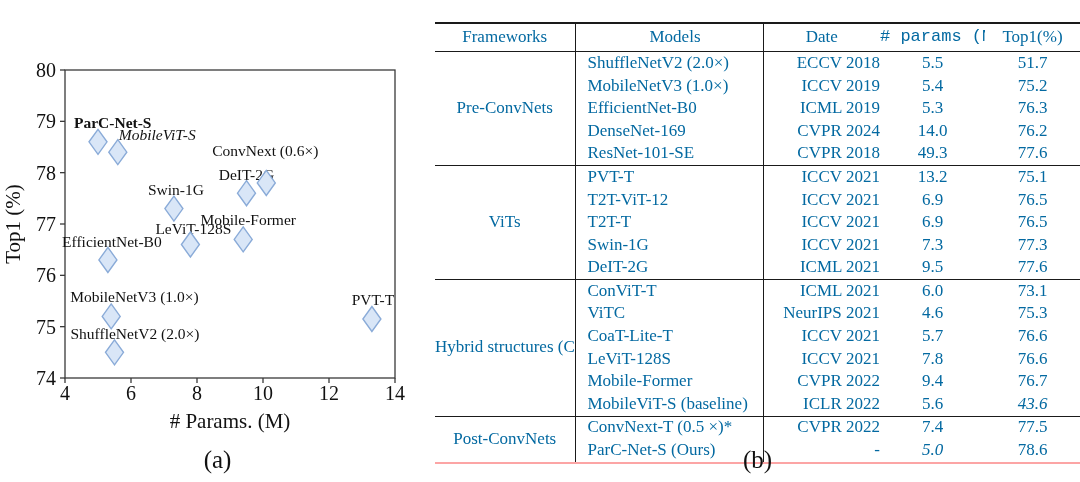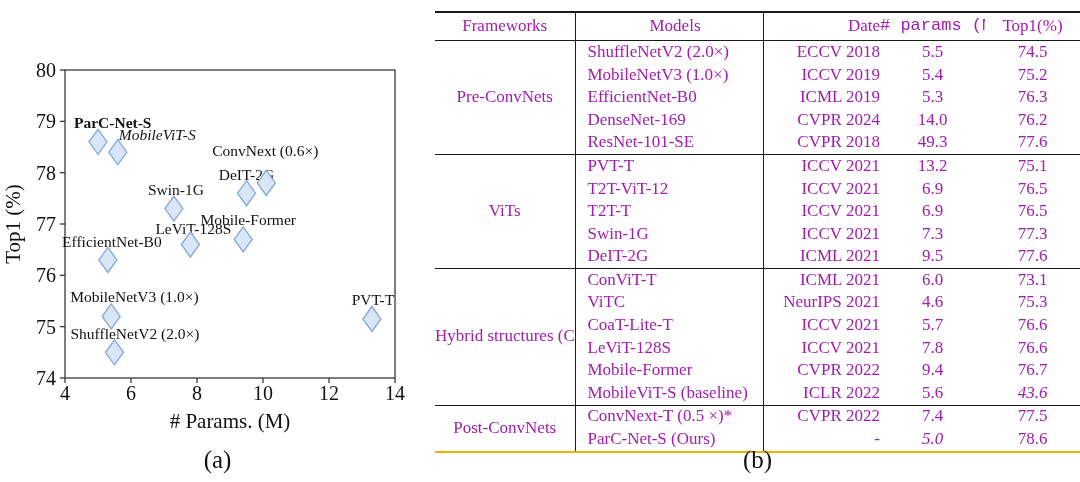--- a/index.html
+++ b/index.html
@@ -11,41 +11,41 @@
     font-family: "Liberation Serif", serif;
     color: #111111;
     overflow: hidden;
   }
   #plot-svg { position: absolute; left: 0; top: 0; }
   svg text { font-family: "Liberation Serif", serif; fill: #111111; }
 
   #results-table {
     position: absolute;
     left: 435px;
-    top: 11px;
+    top: 22px;
     width: 645px;
     border-collapse: collapse;
     table-layout: fixed;
     font-size: 17px;
-    color: #a21caf;
+    color: #0369a1;
     border-top: 2px solid #1a1a1a;
-    border-bottom: 2px solid #eab308;
+    border-bottom: 2px solid #fca5a5;
   }
   #results-table th, #results-table td {
     padding: 0;
     font-weight: normal;
     line-height: 1.1;
     white-space: nowrap;
     overflow: hidden;
   }
   #results-table thead th { height: 27px; border-bottom: 1.5px solid #1a1a1a; }
   #results-table tbody td { height: 22.6px; }
   .th-frameworks { text-align: center; border-right: 1.2px solid #1a1a1a; }
   .th-models    { text-align: center; padding-left: 12px !important; border-right: 1.2px solid #1a1a1a; }
-  .th-date      { text-align: right; }
+  .th-date      { text-align: center; }
   .th-params    { text-align: center; font-family: Liberation Mono, monospace; }
   .th-top1      { text-align: center; }
   td.fw-cell    { text-align: center; border-right: 1.2px solid #1a1a1a; white-space: normal; line-height: 1.25; font-family: Liberation Serif, serif; }
   td.model-cell { text-align: left; padding-left: 12px !important; border-right: 1.2px solid #1a1a1a; }
   td.date-cell  { text-align: right; padding-left: 12px !important; }
   td.params-cell{ text-align: center; }
   td.top1-cell  { text-align: center; }
   tr.section-start > td { border-top: 1.5px solid #1a1a1a; }
   .bold { font-weight: bold; }
   .italic { font-style: italic; }
@@ -135,21 +135,21 @@
         <th class="th-params"># params (M)</th>
         <th class="th-top1">Top1(%)</th>
       </tr>
     </thead>
     <tbody id="table-body">
         <tr>
           <td class="fw-cell" rowspan="5">Pre-ConvNets</td>
           <td class="model-cell">ShuffleNetV2 (2.0×)</td>
           <td class="date-cell">ECCV 2018</td>
           <td class="params-cell">5.5</td>
-          <td class="top1-cell">74.5</td>
+          <td class="top1-cell">51.7</td>
         </tr>
         <tr>
           <td class="model-cell">MobileNetV3 (1.0×)</td>
           <td class="date-cell">ICCV 2019</td>
           <td class="params-cell">5.4</td>
           <td class="top1-cell">75.2</td>
         </tr>
         <tr>
           <td class="model-cell">EfficientNet-B0</td>
           <td class="date-cell">ICML 2019</td>

